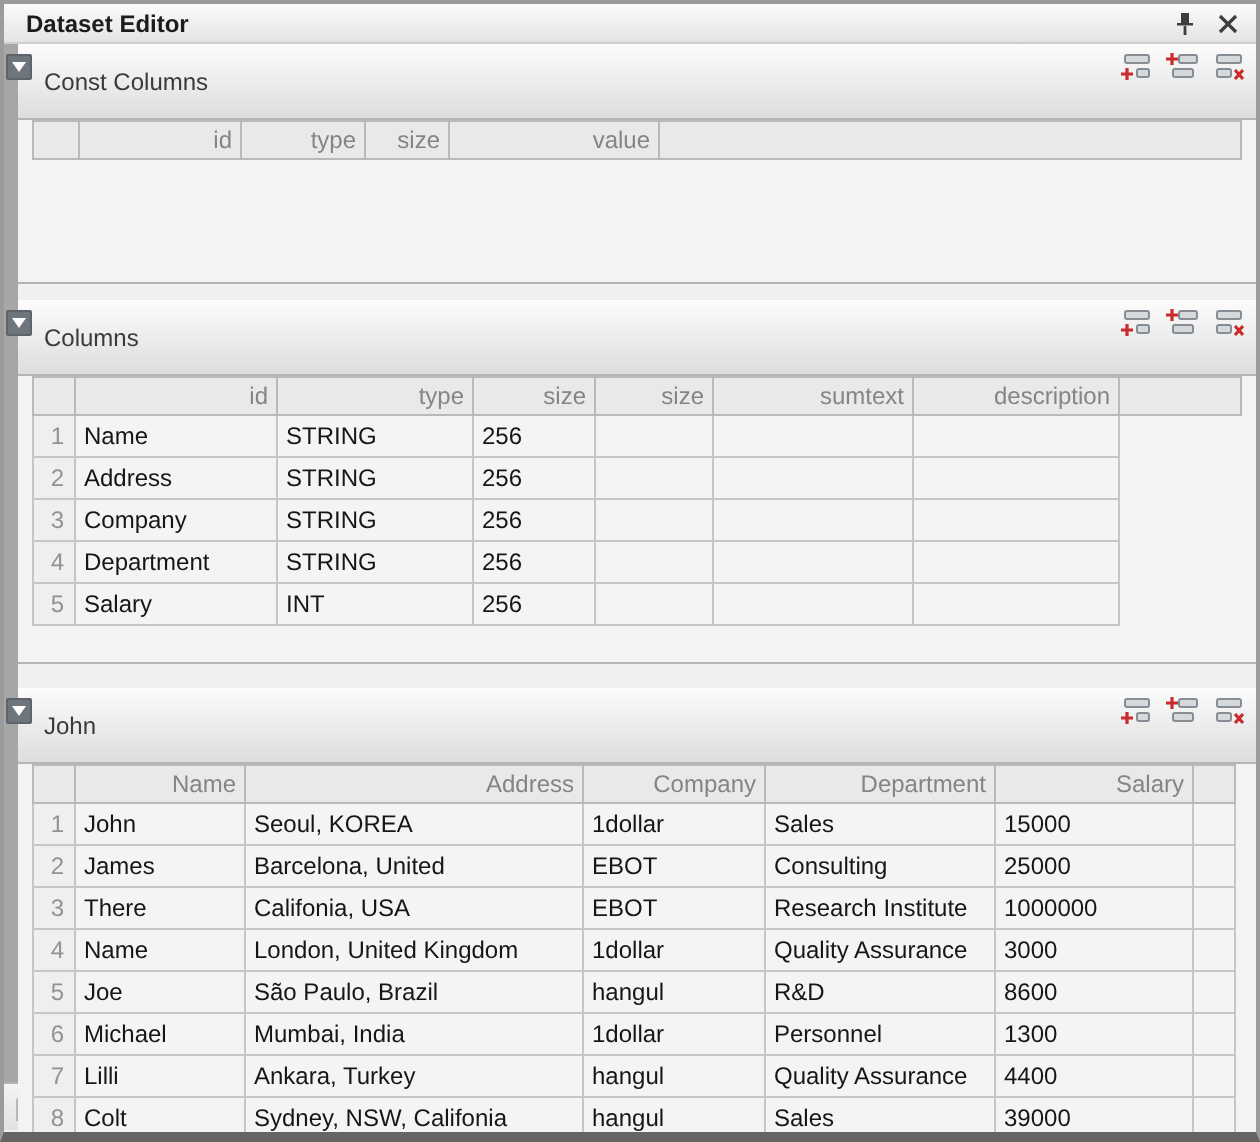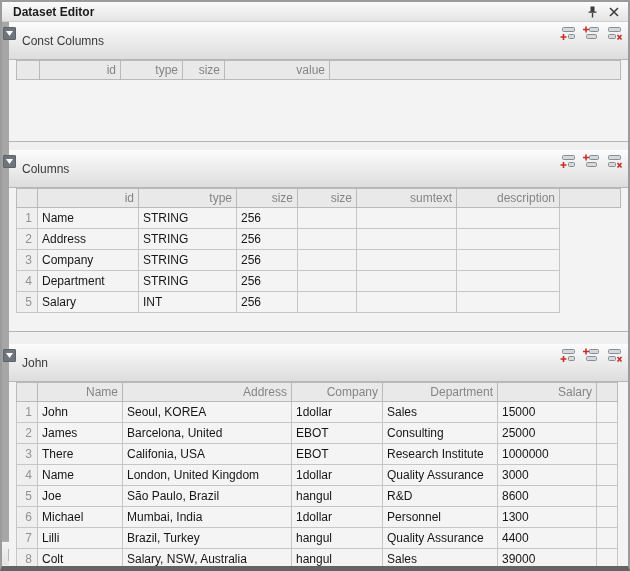--- a/index.html
+++ b/index.html
@@ -383,30 +383,30 @@
                 <td>Michael</td>
                 <td>Mumbai, India</td>
                 <td>1dollar</td>
                 <td>Personnel</td>
                 <td>1300</td>
                 <td class="tail"></td>
               </tr>
               <tr>
                 <td class="no-col">7</td>
                 <td>Lilli</td>
-                <td>Brazil, Turkey</td>
+                <td>Ankara, Turkey</td>
                 <td>hangul</td>
                 <td>Quality Assurance</td>
                 <td>4400</td>
                 <td class="tail"></td>
               </tr>
               <tr>
                 <td class="no-col">8</td>
                 <td>Colt</td>
-                <td>Salary, NSW, Australia</td>
+                <td>Sydney, NSW, Califonia</td>
                 <td>hangul</td>
                 <td>Sales</td>
                 <td>39000</td>
                 <td class="tail"></td>
               </tr>
             </tbody>
         </table>
       </div>
 
     </div>

